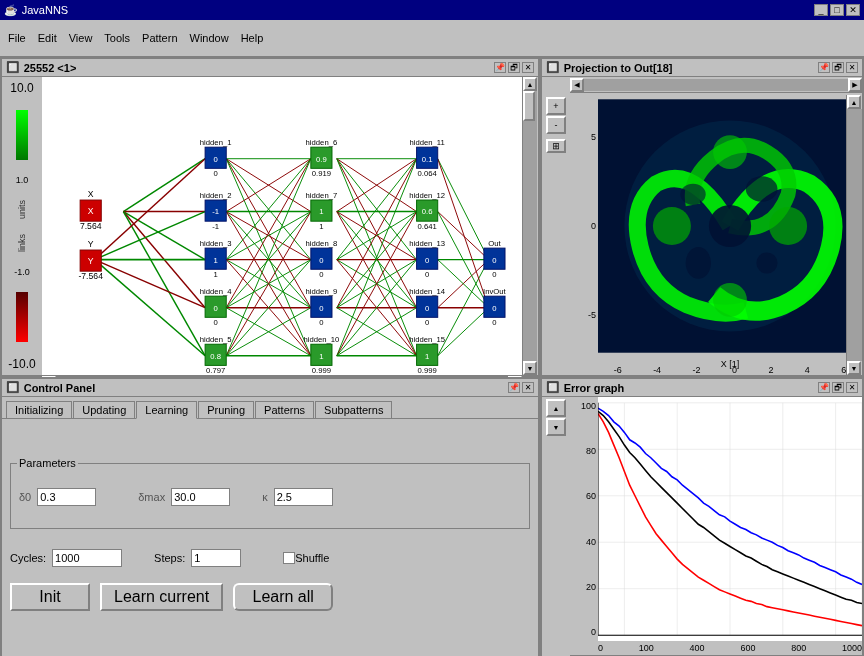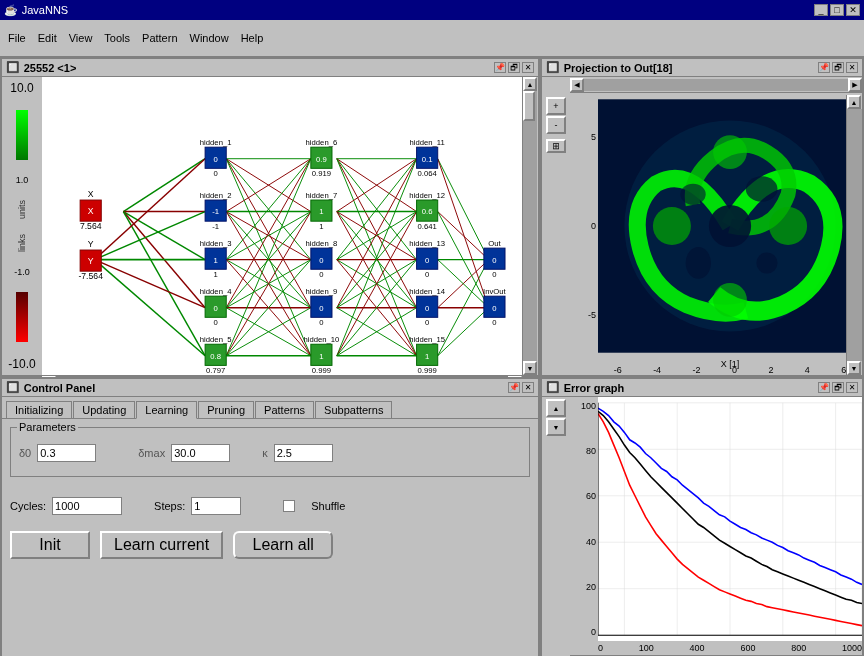--- a/index.html
+++ b/index.html
@@ -150,23 +150,24 @@
       padding: 1px 2px;
       height: 20px;
       display: flex; align-items: center; justify-content: space-between;
       width: 170px;
       cursor: pointer;
     }
     .select-arrow { font-size: 8px; }
 
     .params-group {
       border: 1px solid #808080;
-      padding: 8px 8px;
+      padding: 16px 8px;
       margin-bottom: 6px;
       position: relative;
+      margin-top: 36px;
     }
     .params-legend {
       position: absolute;
       top: -7px;
       left: 6px;
       background: #c0c0c0;
       padding: 0 2px;
       font-size: 11px;
     }
     .param-input {
@@ -194,21 +195,21 @@
 
     .input-field {
       background: white;
       border: 1px solid #808080;
       height: 18px;
       padding: 1px 2px;
       font-size: 11px;
     }
 
     .checkbox-row {
-      display: flex; align-items: center; gap: 16px;
+      display: flex; align-items: center; gap: 0;
     }
     .checkbox {
       width: 12px; height: 12px;
       border: 1px solid #808080;
       background: white;
       display: inline-block;
     }
     .scrollbar-btn {
       width: 14px; height: 14px;
       background: #c0c0c0;

